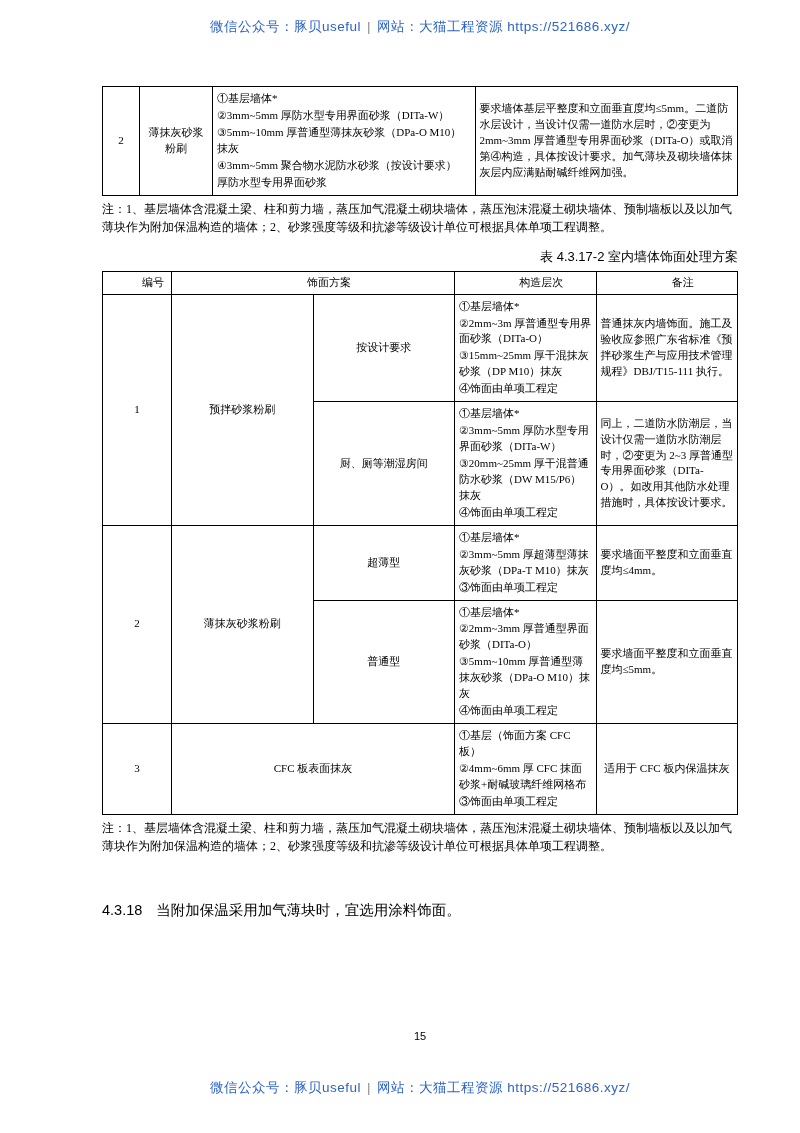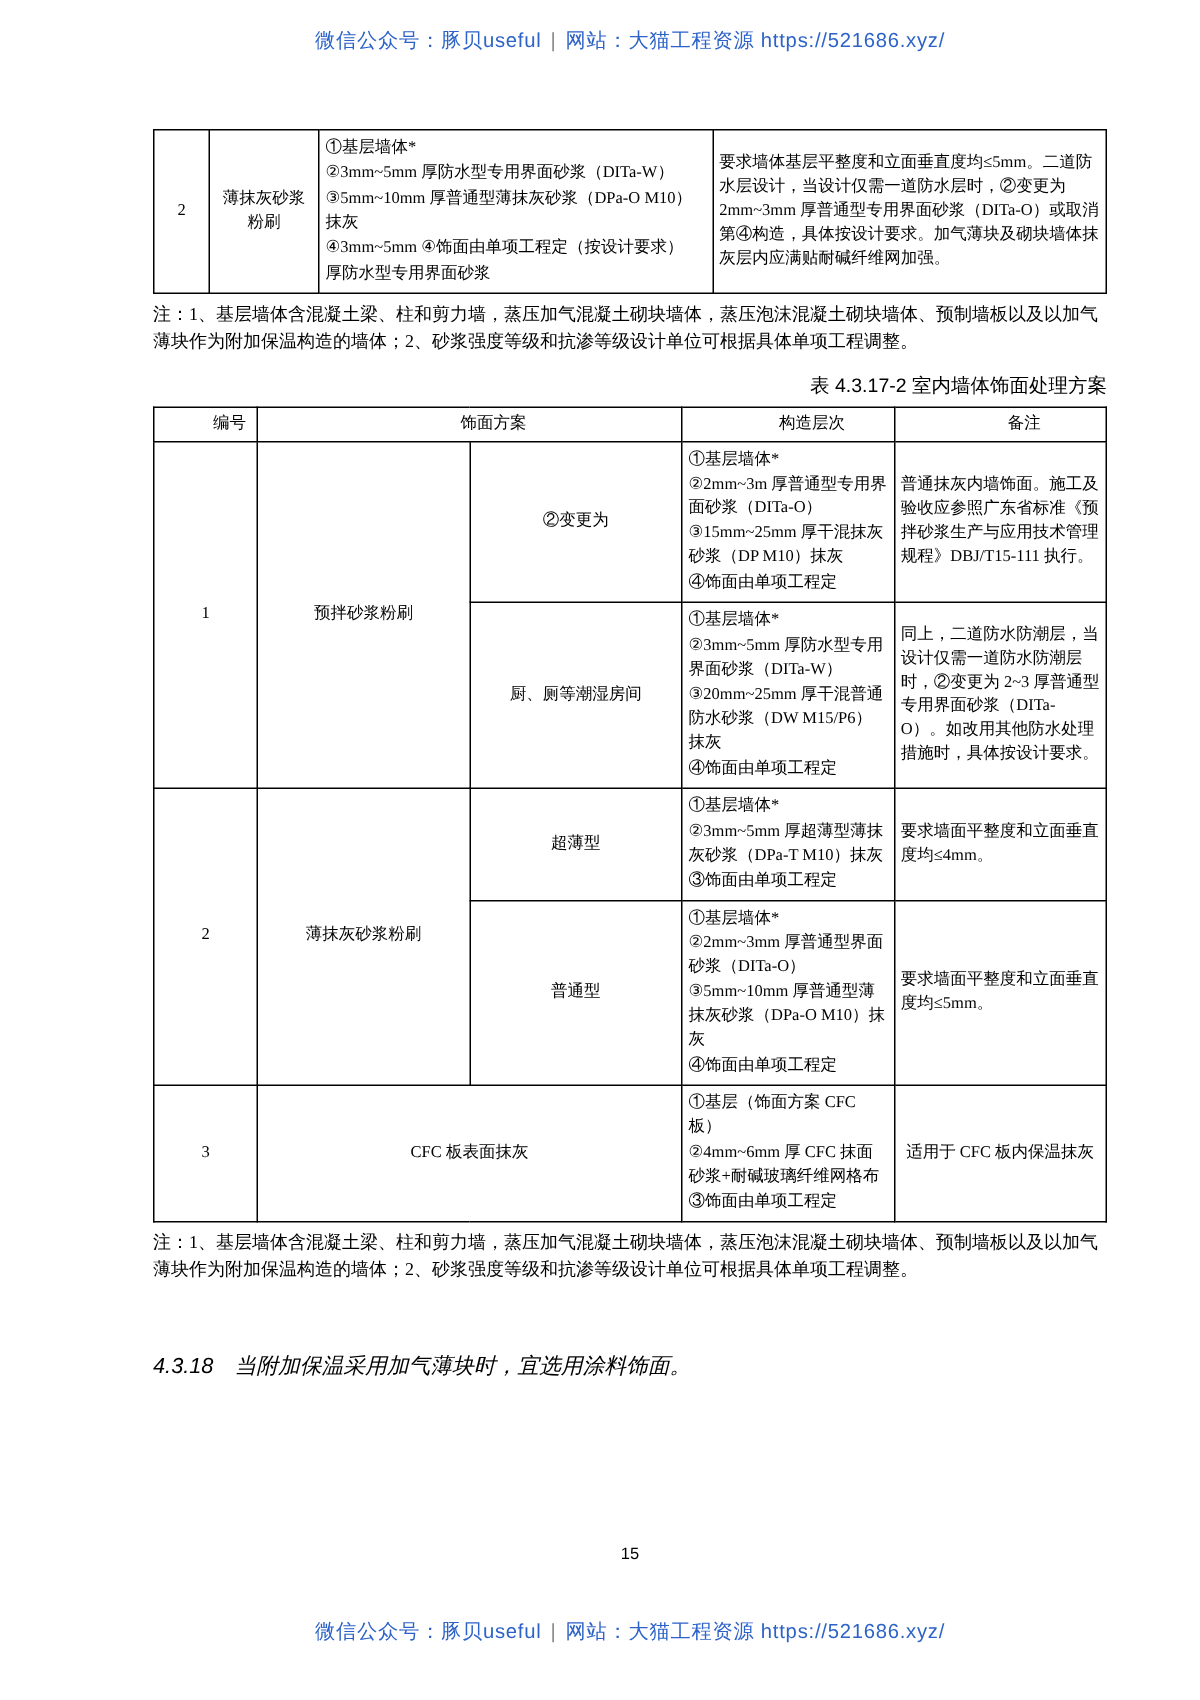--- a/index.html
+++ b/index.html
@@ -85,21 +85,20 @@
     text-align: right;
     font-size: 13px;
     font-family: "Liberation Sans", sans-serif;
     margin: 12px 0 5px 0;
   }
 
   .section {
     margin-top: 46px;
     font-size: 14.5px;
     font-family: "Liberation Sans", sans-serif;
-    font-style: italic;
   }
   .section .num { margin-right: 14px; }
 
   .pageno {
     position: absolute;
     top: 1030px;
     left: 0;
     width: 800px;
     text-align: center;
     font-size: 11px;
@@ -122,21 +121,21 @@
 
     <table class="doc t1">
       <tbody>
           <tr>
         <td class="cellnum">2</td>
         <td class="plan">薄抹灰砂浆粉刷</td>
         <td class="layers">
           <div>①基层墙体*</div>
           <div>②3mm~5mm 厚防水型专用界面砂浆（DITa-W）</div>
           <div>③5mm~10mm 厚普通型薄抹灰砂浆（DPa-O M10）抹灰</div>
-          <div>④3mm~5mm ④饰面由单项工程定（按设计要求）</div>
+          <div>④3mm~5mm 聚合物水泥防水砂浆（按设计要求）</div>
           <div>厚防水型专用界面砂浆</div>
         </td>
         <td class="remark">要求墙体基层平整度和立面垂直度均≤5mm。二道防水层设计，当设计仅需一道防水层时，②变更为2mm~3mm 厚普通型专用界面砂浆（DITa-O）或取消第④构造，具体按设计要求。加气薄块及砌块墙体抹灰层内应满贴耐碱纤维网加强。</td>
       </tr>
     </tbody>
       </table>
     <div class="note">注：1、基层墙体含混凝土梁、柱和剪力墙，蒸压加气混凝土砌块墙体，蒸压泡沫混凝土砌块墙体、预制墙板以及以加气薄块作为附加保温构造的墙体；2、砂浆强度等级和抗渗等级设计单位可根据具体单项工程调整。</div>
 
     <div class="tbl-title">表 4.3.17-2 室内墙体饰面处理方案</div>
 
@@ -145,21 +144,21 @@
           <tr>
         <th class="cellnum">编号</th>
         <th colspan="2">饰面方案</th>
         <th>构造层次</th>
         <th>备注</th>
       </tr>
 
       <tr>
         <td class="cellnum" rowspan="2">1</td>
         <td class="plan" rowspan="2">预拌砂浆粉刷</td>
-        <td class="sub">②变更为</td>
+        <td class="sub">按设计要求</td>
         <td class="layers">
           <div>①基层墙体*</div>
           <div>②2mm~3m 厚普通型专用界面砂浆（DITa-O）</div>
           <div>③15mm~25mm 厚干混抹灰砂浆（DP M10）抹灰</div>
           <div>④饰面由单项工程定</div>
         </td>
         <td class="remark">普通抹灰内墙饰面。施工及验收应参照广东省标准《预拌砂浆生产与应用技术管理规程》DBJ/T15-111 执行。</td>
       </tr>
       <tr>
         <td class="sub">厨、厕等潮湿房间</td>

